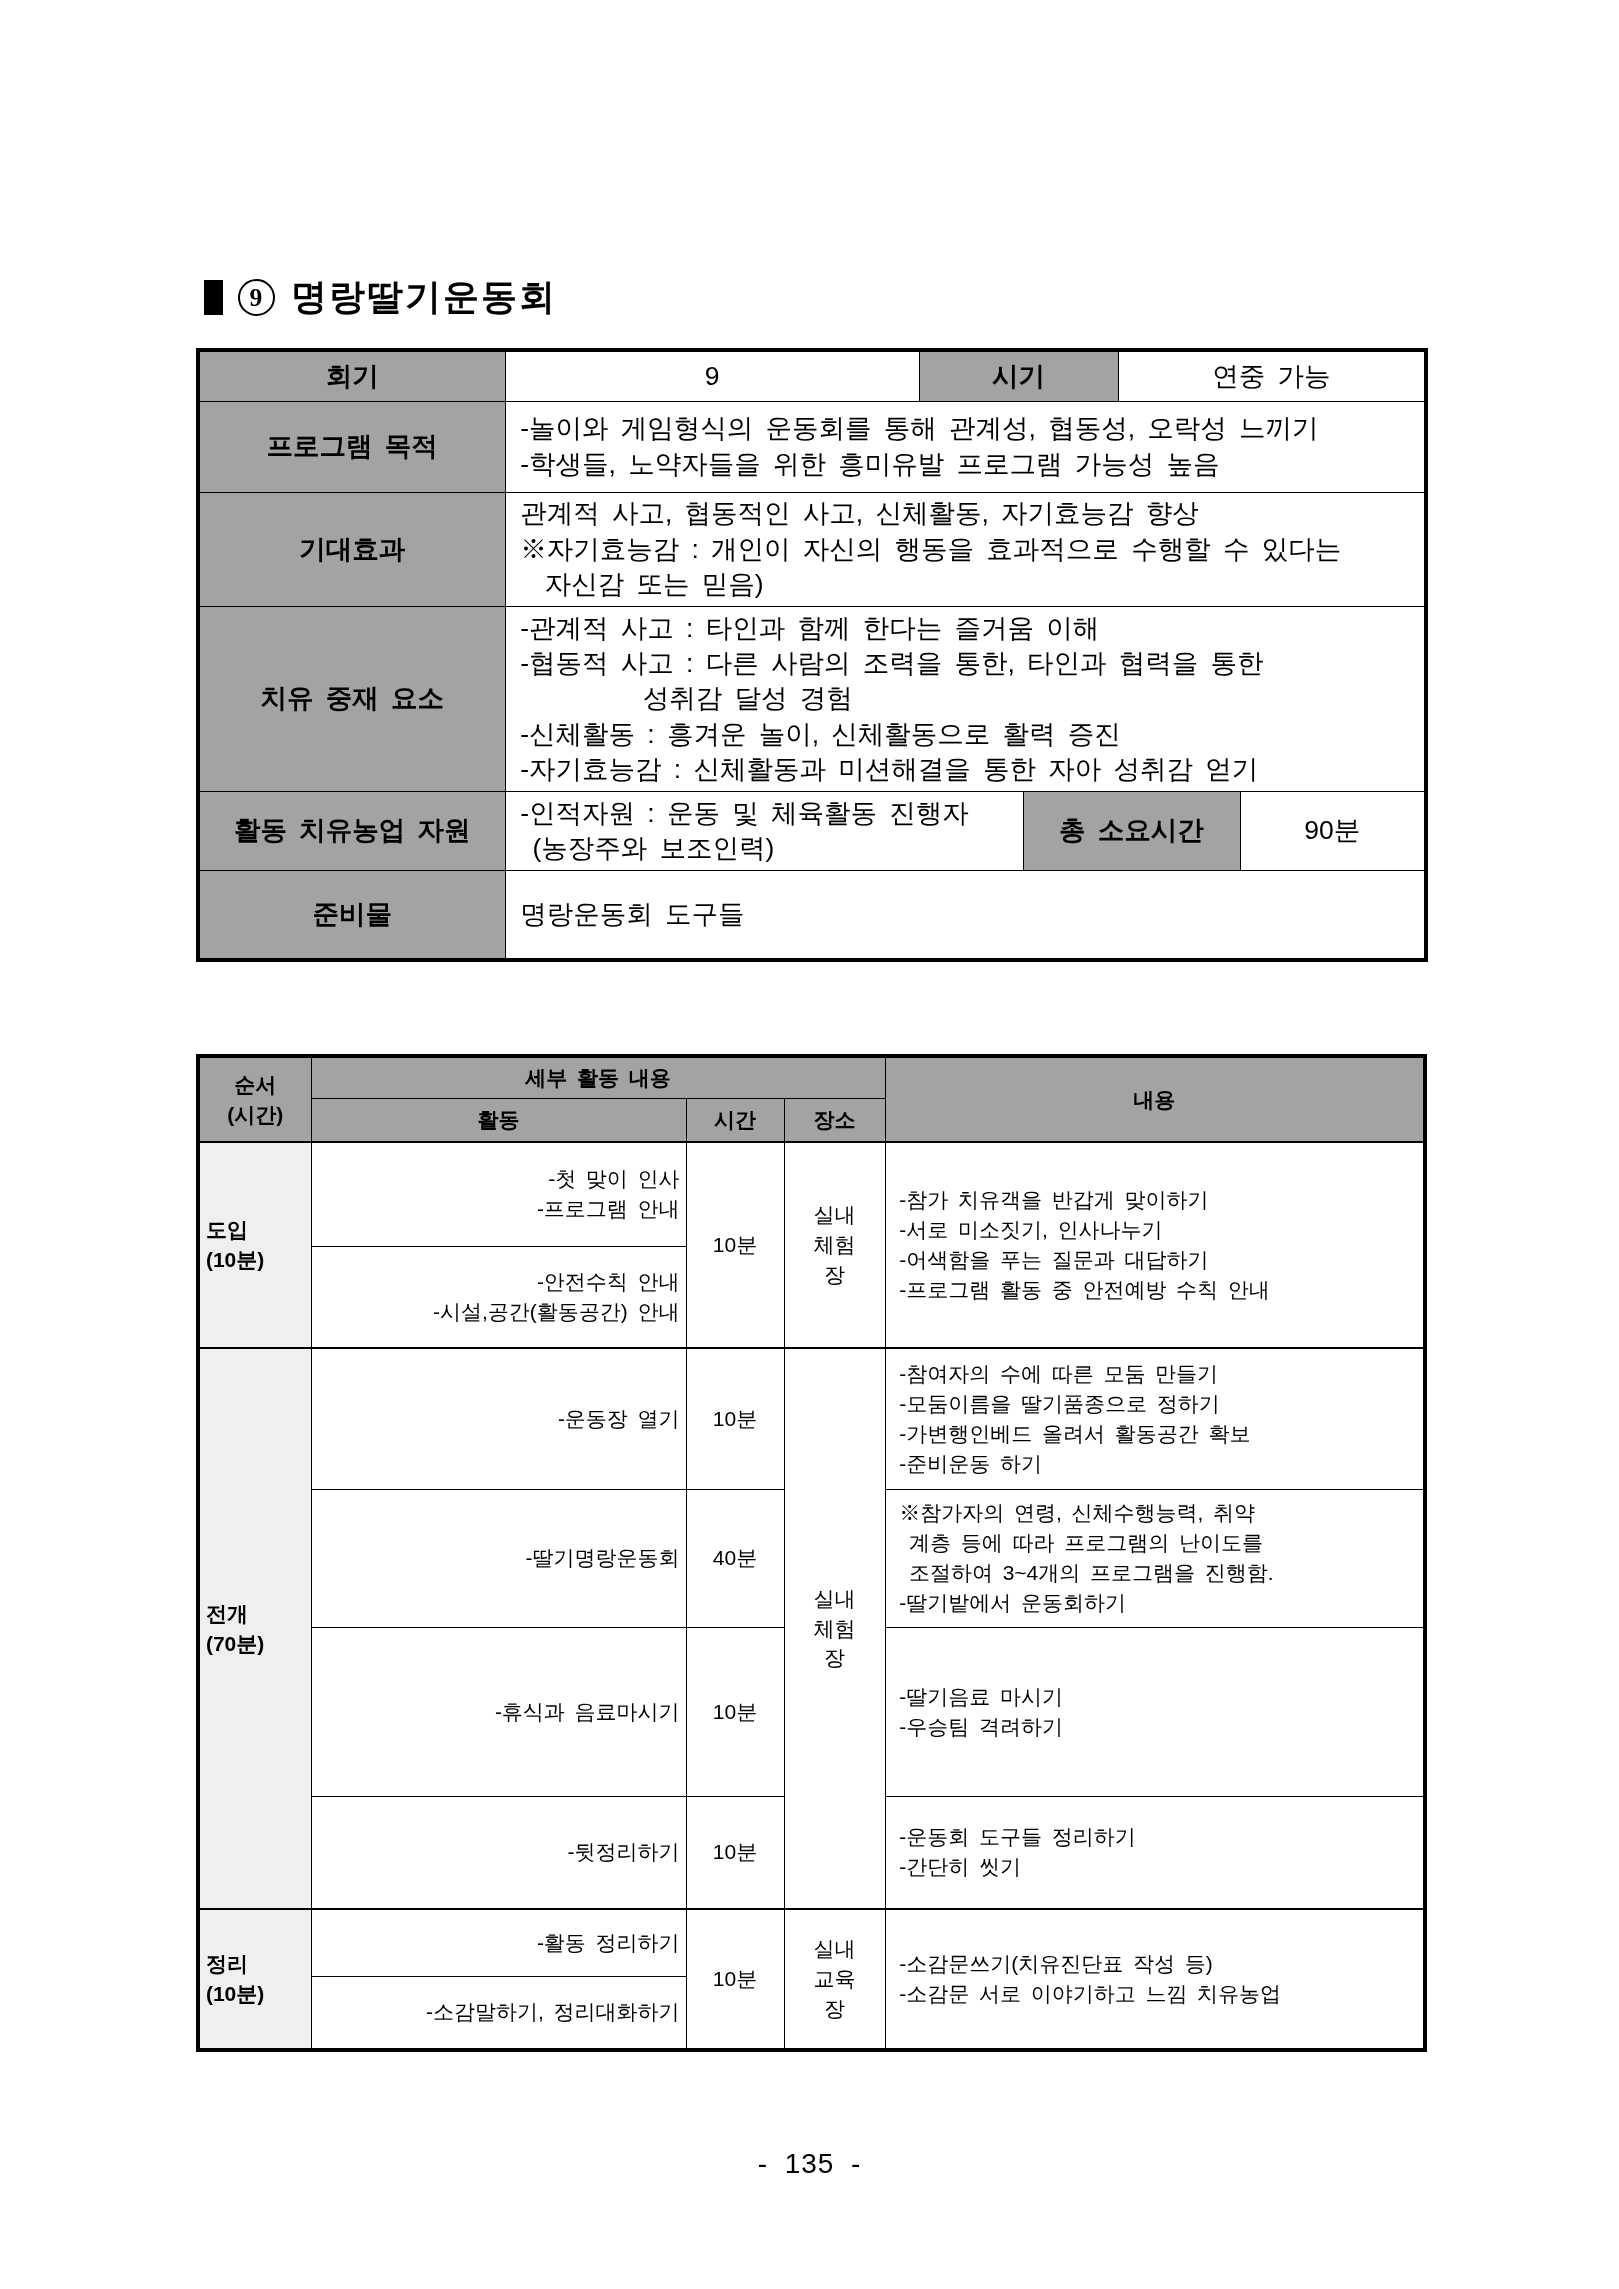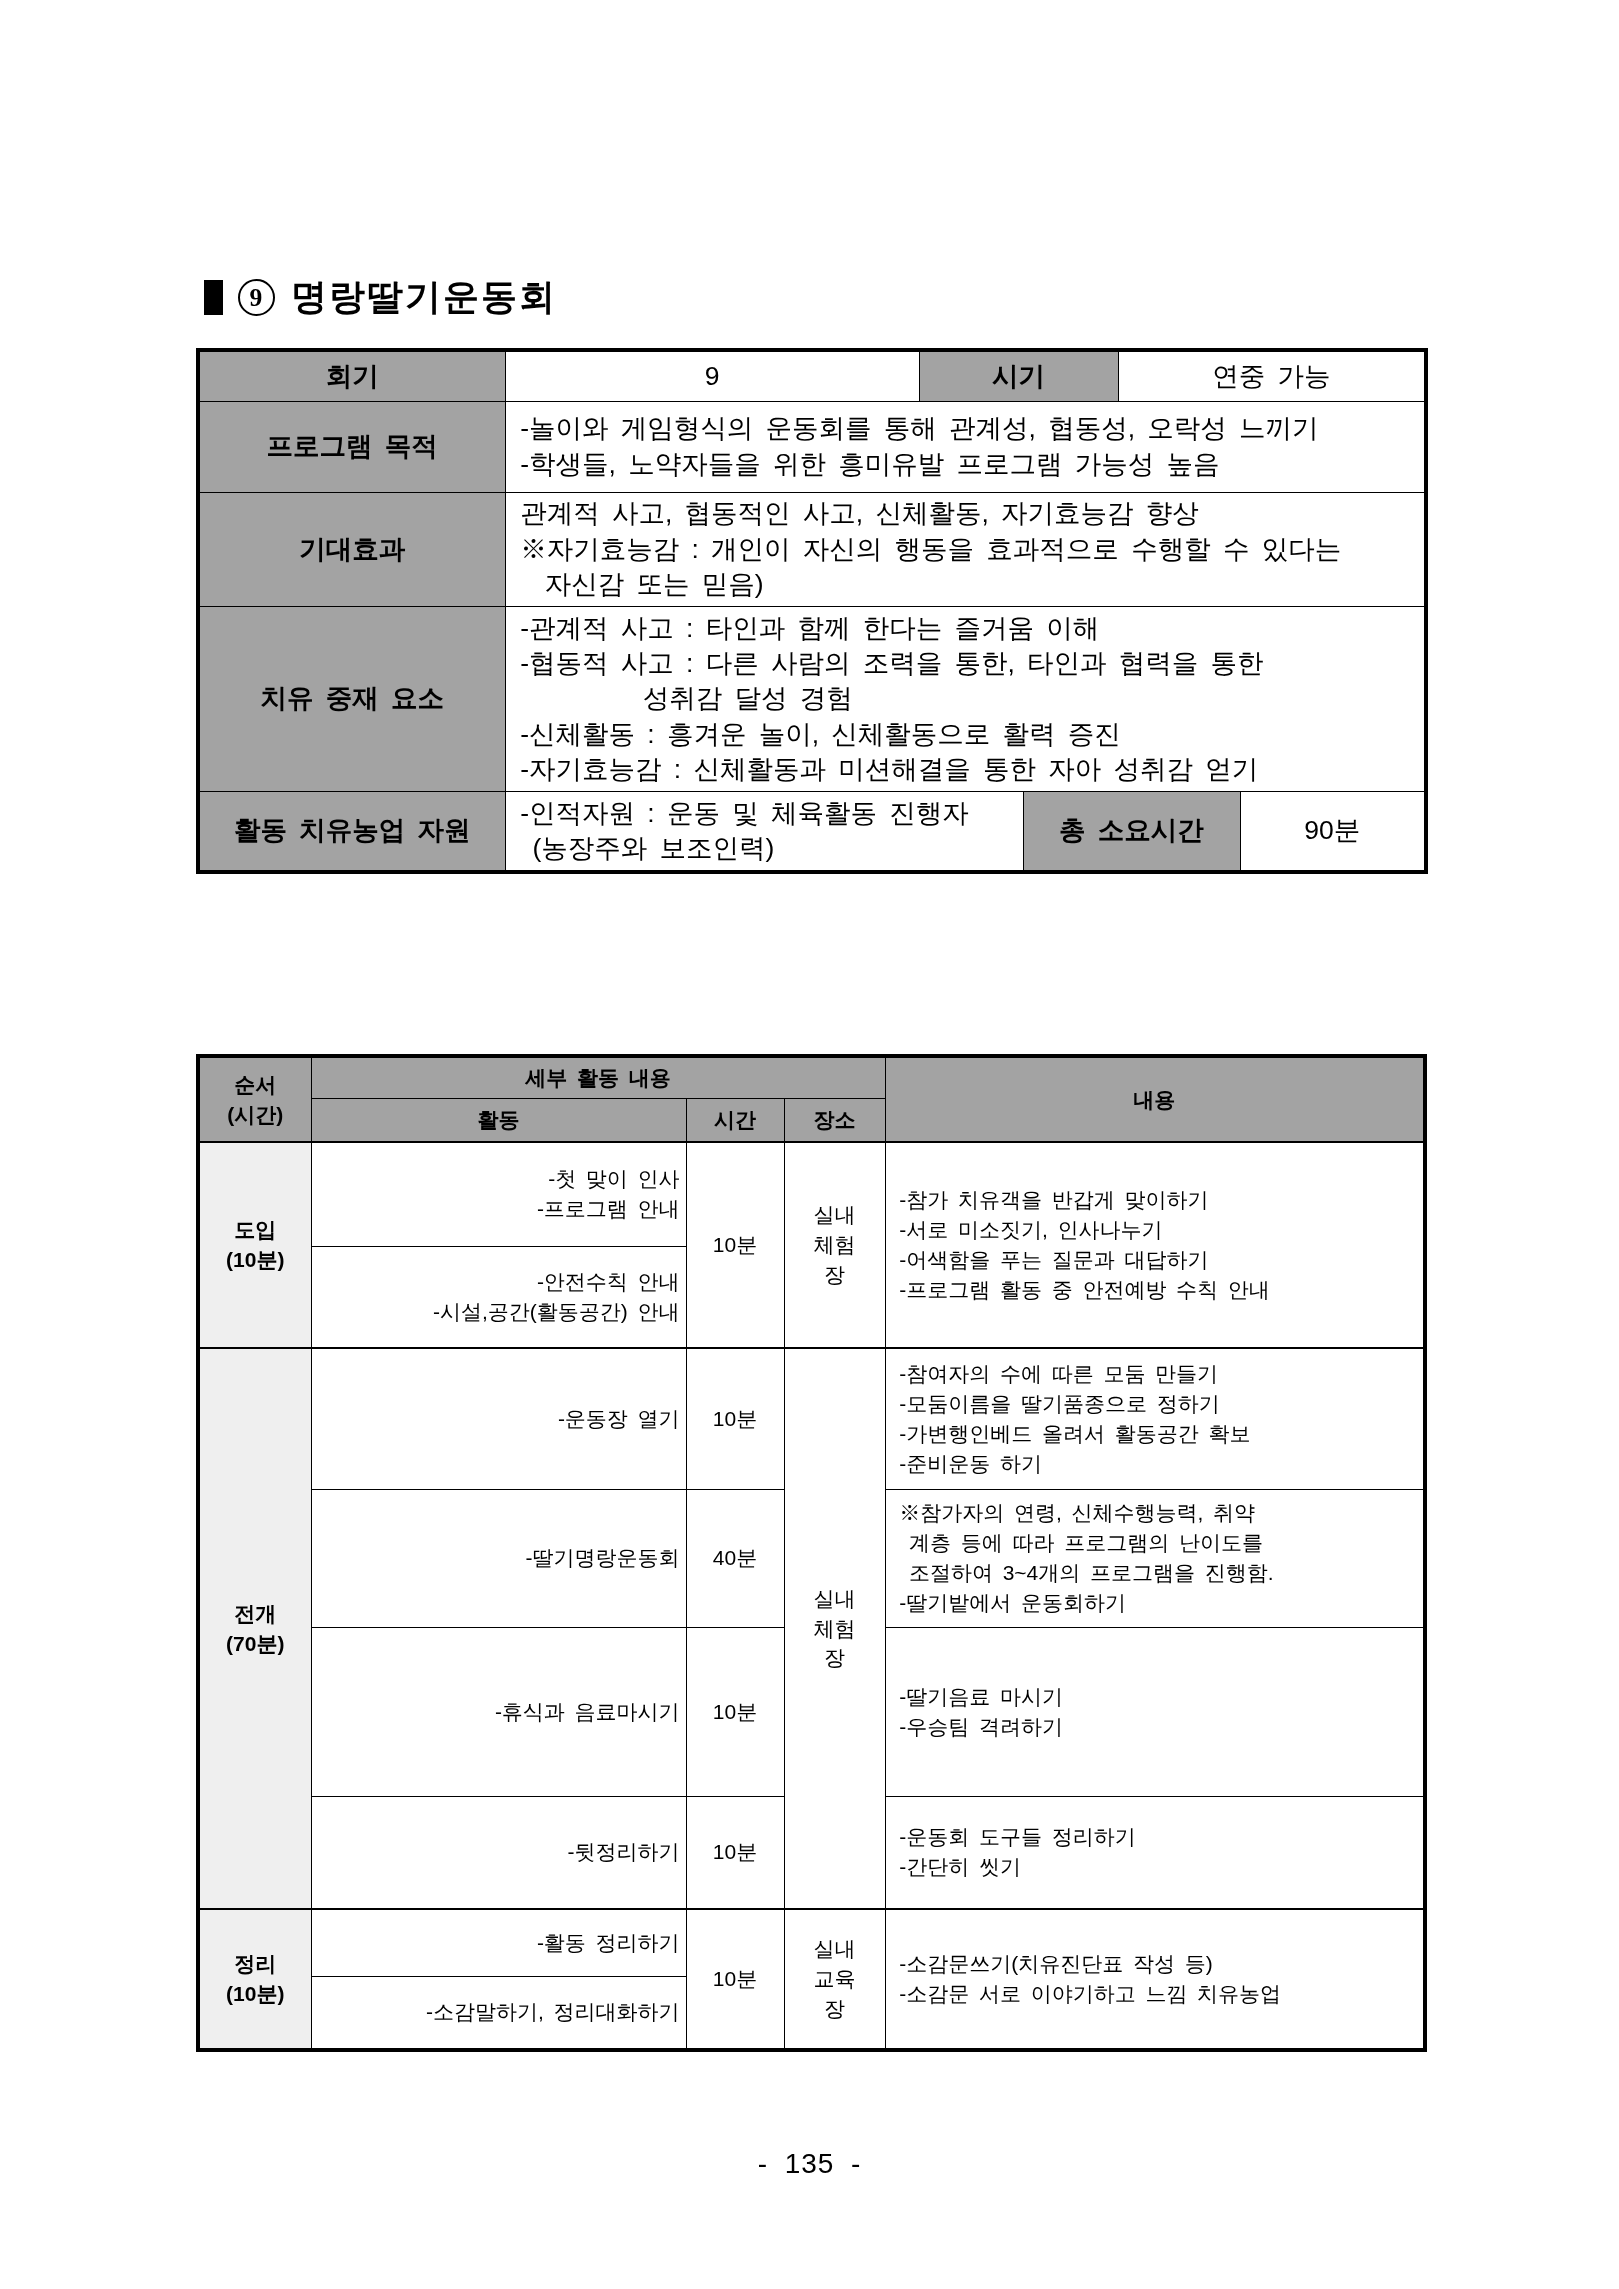--- a/index.html
+++ b/index.html
@@ -45,21 +45,21 @@
   .t1 .val-l { text-align: left; padding-left: 14.7px; padding-right: 9.8px; }
 
   
   .t2 {
     position: absolute; left: 196px; top: 1054px; width: 1227px;
     border: 4.9px solid #000;
     font-size: 21px; line-height: 1.42; word-spacing: 3.9px;
   }
   .t2 th { font-weight: bold; text-align: center; padding: 2px 3.9px; }
   .t2 td { padding: 3.9px 5.9px; }
-  .t2 .order { text-align: center; font-weight: bold; }
+  .t2 .order { text-align: left; font-weight: bold; }
   .t2 .act   { text-align: right; padding-left: 7px; padding-right: 5.9px; }
   .t2 .time  { text-align: center; }
   .t2 .place { text-align: center; }
   .t2 .cont  { text-align: left; padding-left: 13.7px; padding-right: 5.9px; }
   .bb2 { border-bottom-width: 2.5px; }
 
   
   .page-number {
     position: absolute; left: 0; right: 0; top: 2148px;
     text-align: center; font-size: 28px; letter-spacing: 1px; word-spacing: 7.8px;
@@ -111,20 +111,24 @@
 -신체활동 : 흥겨운 놀이, 신체활동으로 활력 증진
 -자기효능감 : 신체활동과 미션해결을 통한 자아 성취감 얻기</td>
     </tr>
     <tr style="height:71px">
       <th class="grey">활동 치유농업 자원</th>
       <td class="val-l pre" colspan="2">-인적자원 : 운동 및 체육활동 진행자
  (농장주와 보조인력)</td>
       <th class="grey" colspan="2">총 소요시간</th>
       <td class="val-c">90분</td>
     </tr>
+    <tr style="height:89px">
+      <th class="grey">준비물</th>
+      <td class="val-l" colspan="5">명랑운동회 도구들</td>
+    </tr>
   </tbody>
     </table>
 
   <table class="t2">
     <colgroup>
       <col style="width:113px">
         <col style="width:375px">
         <col style="width:98px">
       <col style="width:101px">
         <col style="width:540px">

